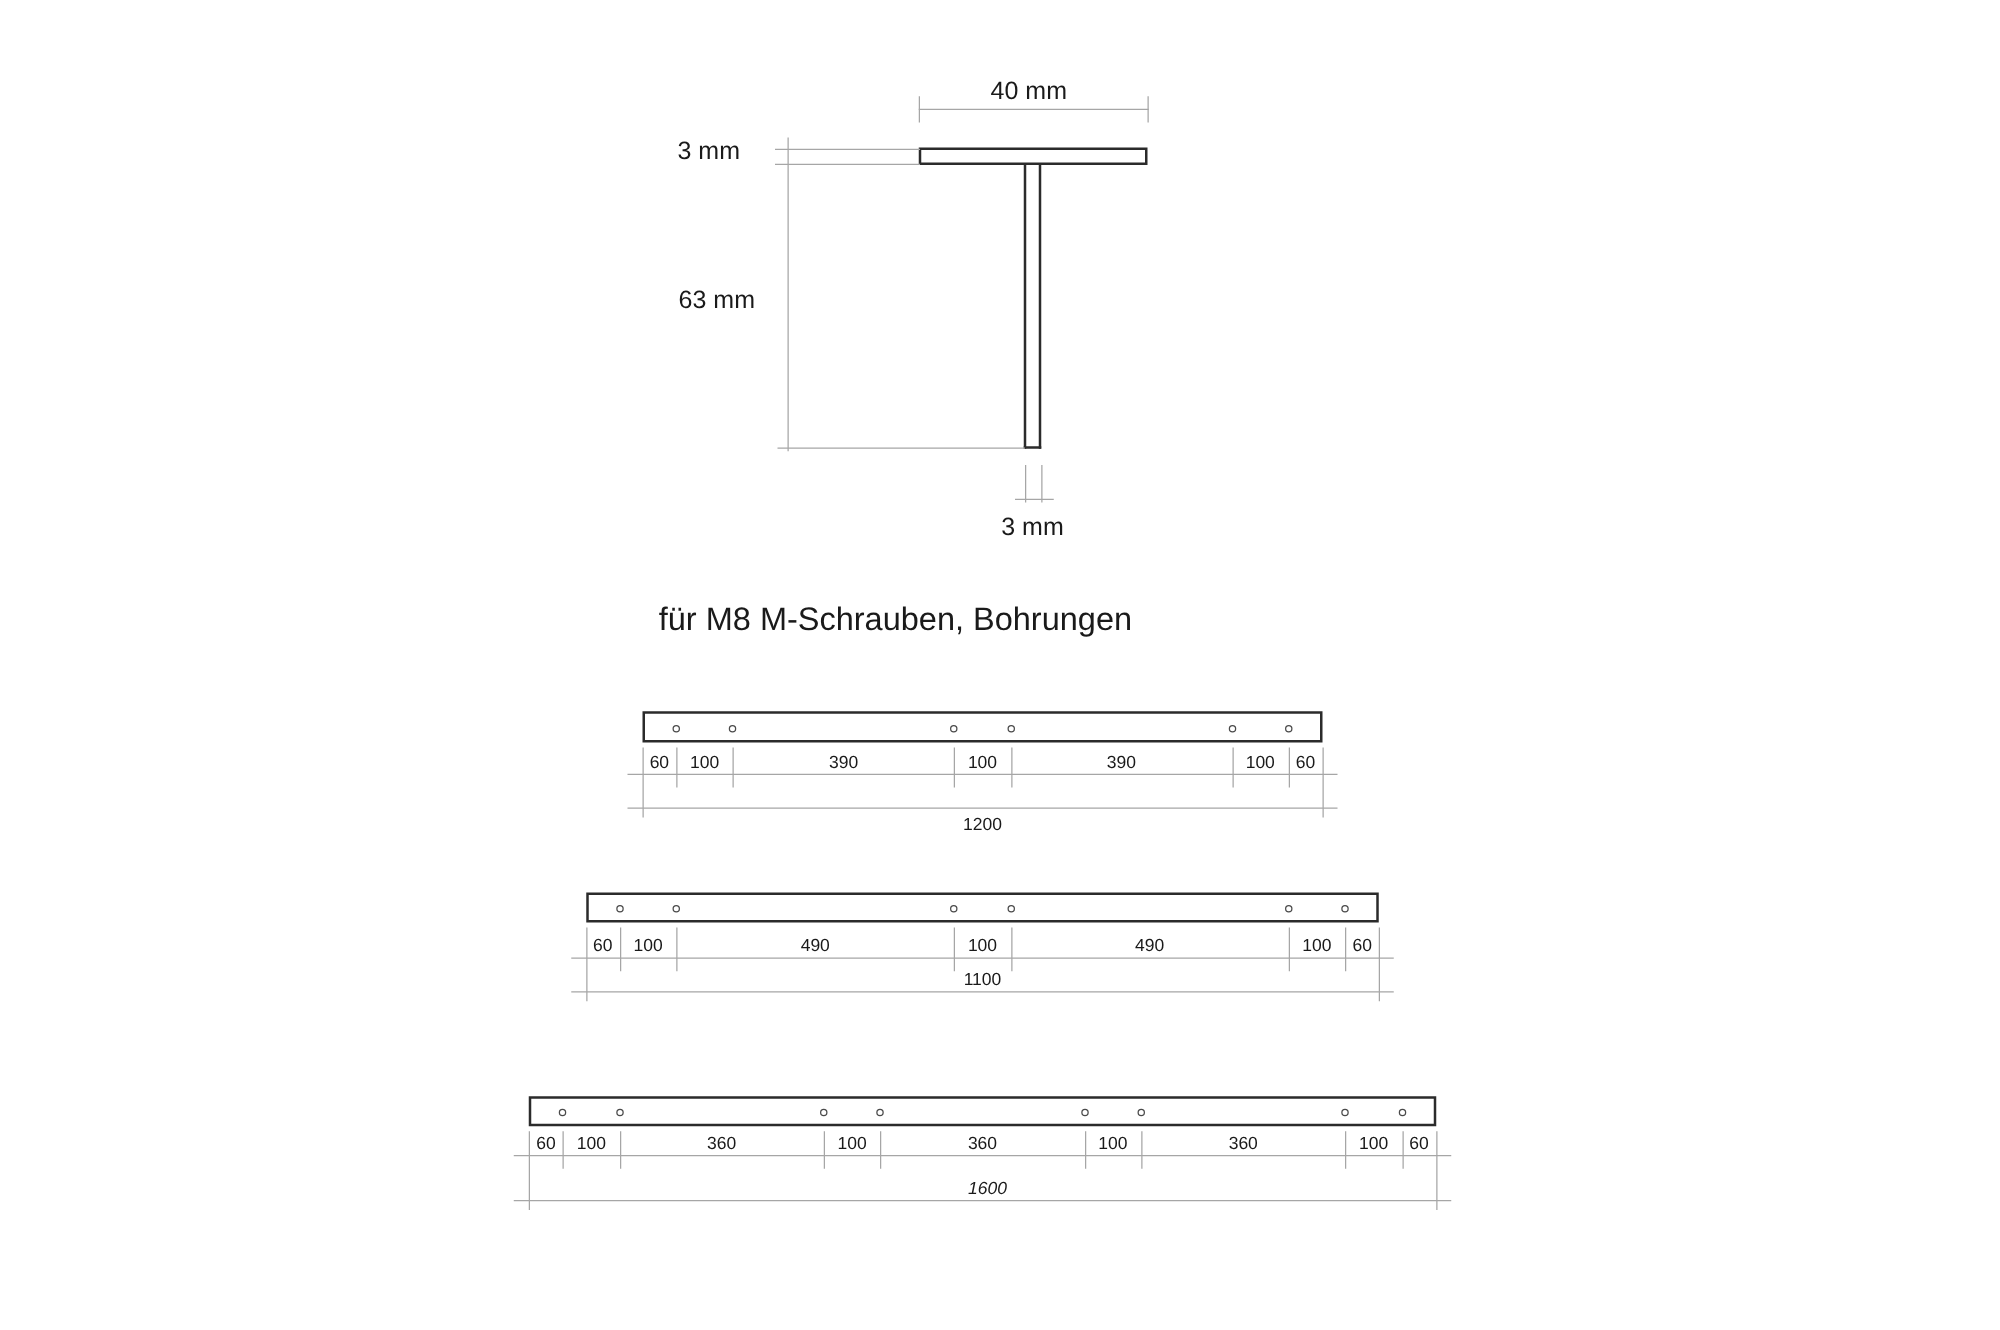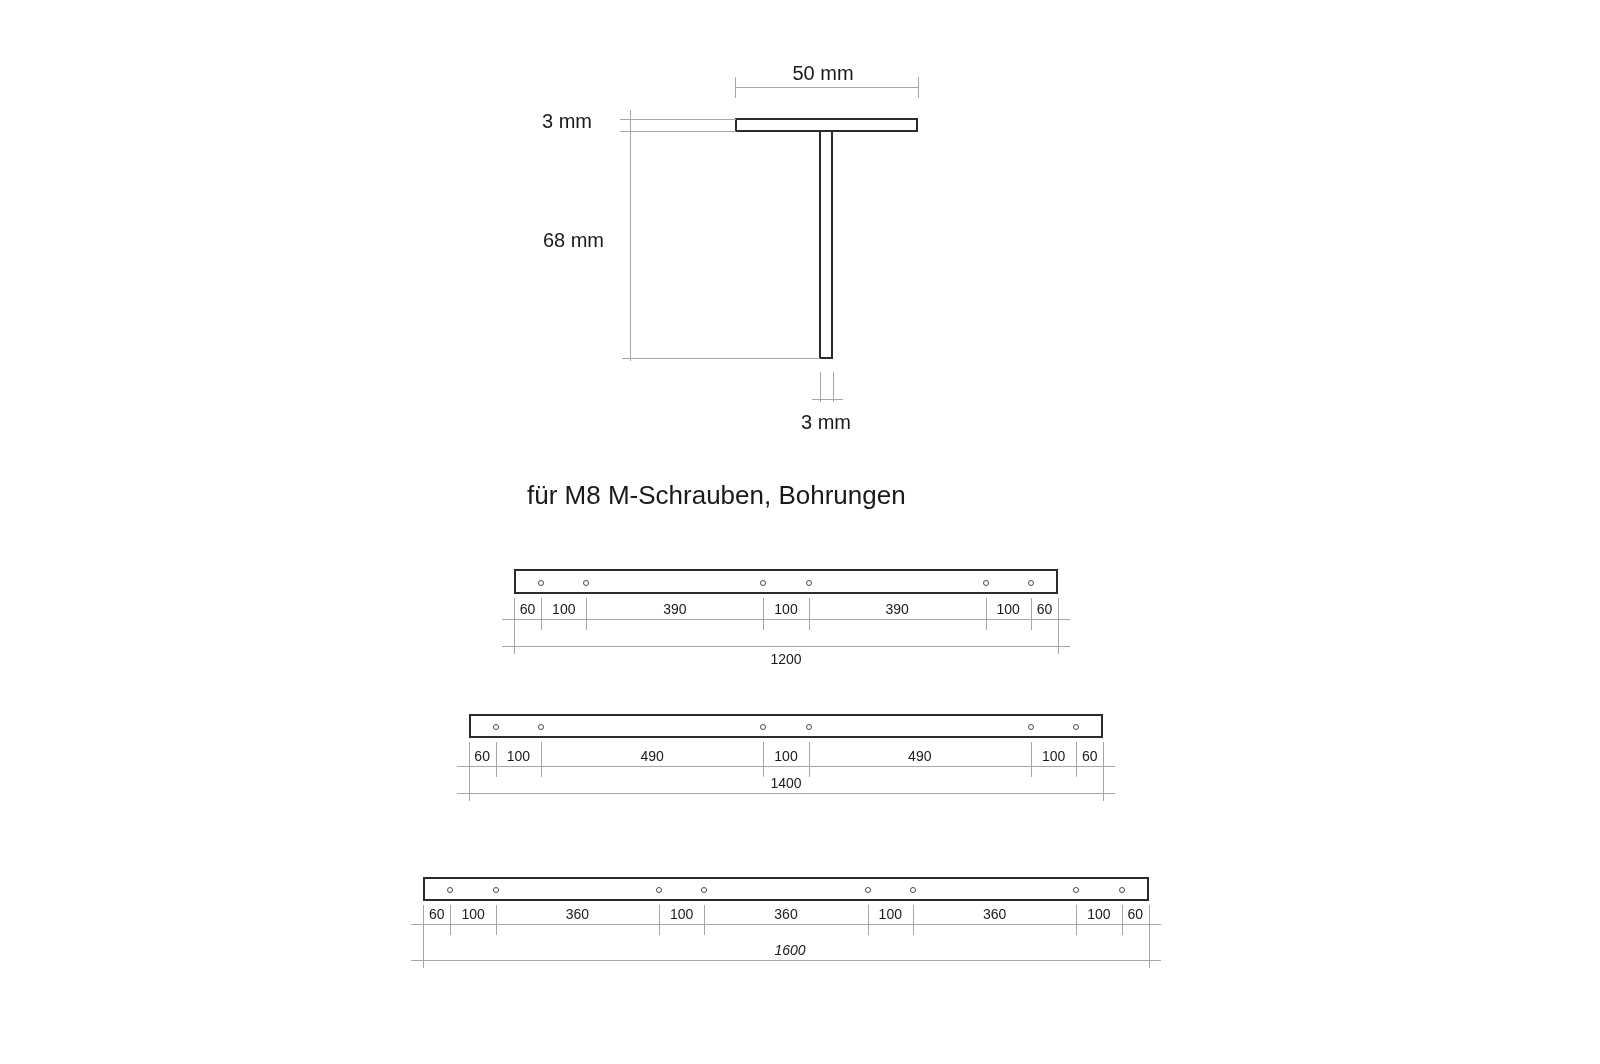--- a/index.html
+++ b/index.html
@@ -26,31 +26,31 @@
   .title-sub{font-size:26px;line-height:28px;margin-left:10px;}
 </style>
 </head>
 <body>
 
 <div>
 
   <div class="outline-rect" style="left:735px;top:118px;width:183px;height:14px;"></div>
   <div class="outline-rect stem" style="left:819px;top:132px;width:14px;height:227px;"></div>
 
-  <div class="dim-label center" style="left:773px;top:63px;width:100px;">50 mm</div>
+  <div class="dim-label center" style="left:773px;top:63px;width:100px;">40 mm</div>
   <div class="hline" style="left:735px;top:87px;width:184px;"></div>
   <div class="vline" style="left:735px;top:77px;height:21px;"></div>
   <div class="vline" style="left:918px;top:77px;height:21px;"></div>
 
   <div class="dim-label right" style="left:492px;top:111px;width:100px;">3 mm</div>
   <div class="hline" style="left:620px;top:119px;width:116px;"></div>
   <div class="hline" style="left:620px;top:131px;width:116px;"></div>
   <div class="vline" style="left:630px;top:110px;height:251px;"></div>
 
-  <div class="dim-label right" style="left:504px;top:230px;width:100px;">68 mm</div>
+  <div class="dim-label right" style="left:504px;top:230px;width:100px;">63 mm</div>
   <div class="hline" style="left:622px;top:358px;width:198px;"></div>
 
   <div class="vline" style="left:820px;top:372px;height:30px;"></div>
   <div class="vline" style="left:833px;top:372px;height:30px;"></div>
   <div class="hline" style="left:812px;top:399px;width:31px;"></div>
   <div class="dim-label center" style="left:776px;top:412px;width:100px;">3 mm</div>
 </div>
 
 <div class="title-wrap">
   <span class="title-sub">für M8 M-Schrauben, Bohrungen</span>
@@ -99,21 +99,21 @@
     <div class="vline" style="left: 1103.45px; top: 742px; height: 59px;"></div>
     <div class="hline" style="left: 456.55px; top: 766px; width: 658.9px;"></div>
     <div class="hline" style="left: 456.55px; top: 793px; width: 658.9px;"></div>
     <div class="dim-label small center" style="left: 442.155px; top: 749px; width: 80px;">60</div>
     <div class="dim-label small center" style="left: 478.435px; top: 749px; width: 80px;">100</div>
     <div class="dim-label small center" style="left: 612.217px; top: 749px; width: 80px;">490</div>
     <div class="dim-label small center" style="left: 746px; top: 749px; width: 80px;">100</div>
     <div class="dim-label small center" style="left: 879.783px; top: 749px; width: 80px;">490</div>
     <div class="dim-label small center" style="left: 1013.57px; top: 749px; width: 80px;">100</div>
     <div class="dim-label small center" style="left: 1049.85px; top: 749px; width: 80px;">60</div>
-    <div class="dim-label small center" style="left: 736px; top: 776px; width: 100px;">1400</div>
+    <div class="dim-label small center" style="left: 736px; top: 776px; width: 100px;">1100</div>
     <div class="outline-rect" style="left: 423.2px; top: 877px; width: 725.6px; height: 24px;"></div>
     <div class="hole" style="left: 447.41px; top: 887px;"></div>
     <div class="hole" style="left: 492.76px; top: 887px;"></div>
     <div class="hole" style="left: 656.02px; top: 887px;"></div>
     <div class="hole" style="left: 701.37px; top: 887px;"></div>
     <div class="hole" style="left: 864.63px; top: 887px;"></div>
     <div class="hole" style="left: 909.98px; top: 887px;"></div>
     <div class="hole" style="left: 1073.24px; top: 887px;"></div>
     <div class="hole" style="left: 1118.59px; top: 887px;"></div>
     <div class="vline" style="left: 450.41px; top: 905px; height: 30px;"></div>

